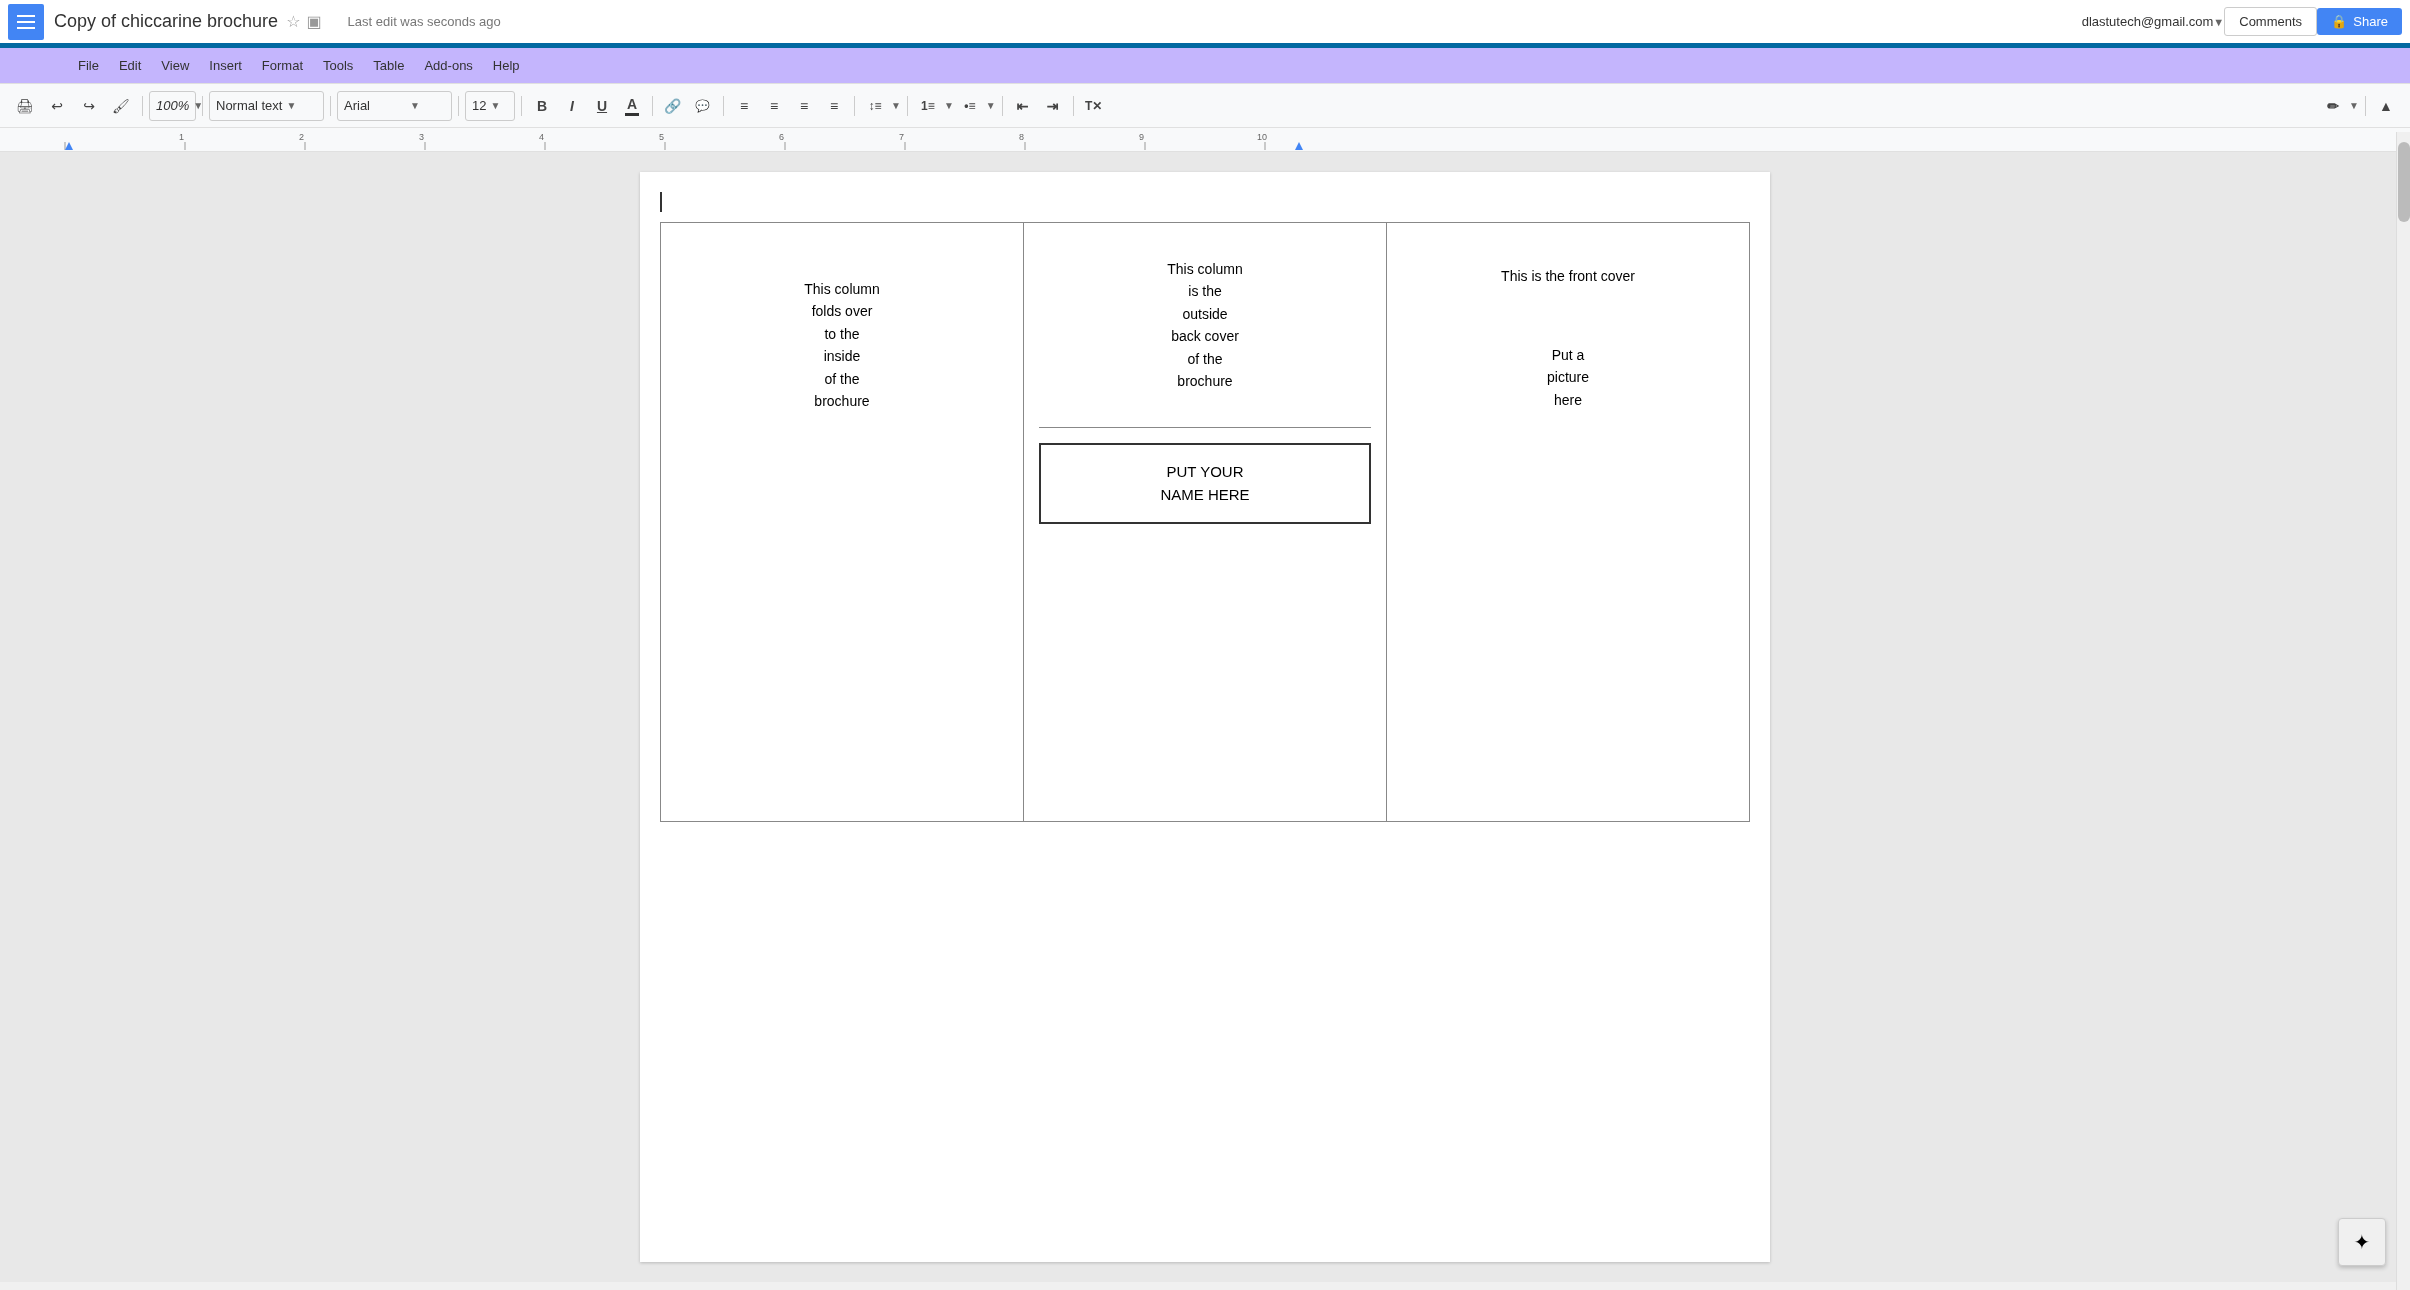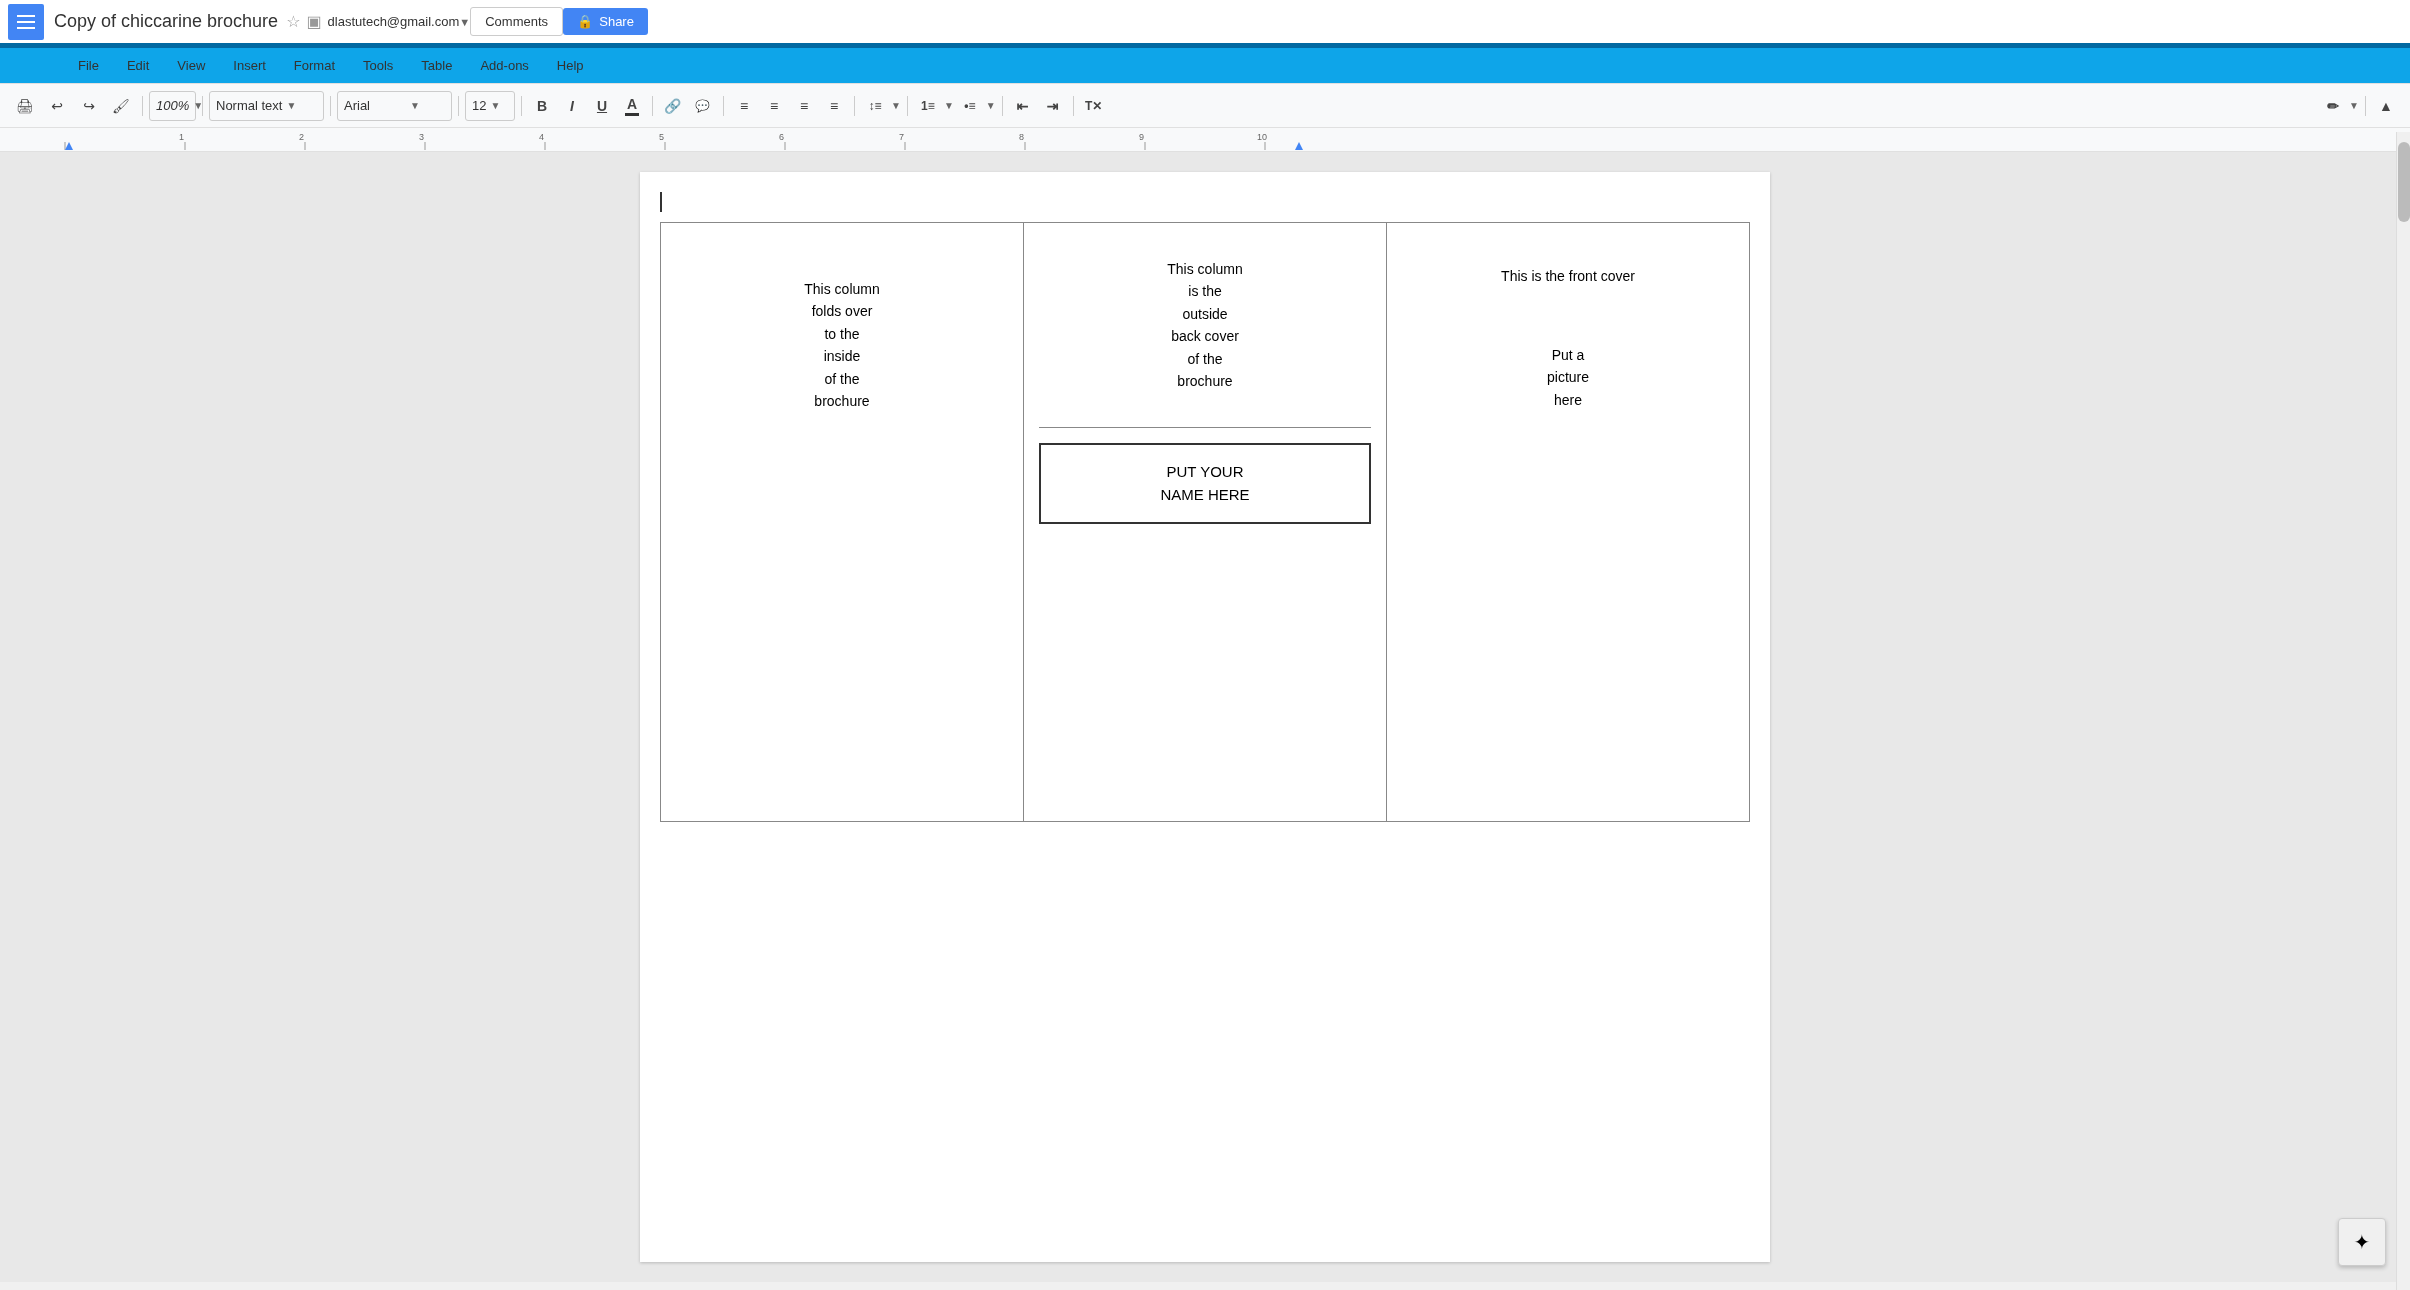--- a/index.html
+++ b/index.html
@@ -70,25 +70,25 @@
       cursor: pointer;
       display: flex;
       align-items: center;
       gap: 6px;
     }
 
     
     #menu-bar {
       display: flex;
       align-items: center;
-      background: #0ea5e9;
+      background: #c4b5fd;
       height: 36px;
       padding: 0 68px;
       border-bottom: 1px solid #e0e0e0;
-      gap: 8px;
+      gap: 0;
     }
     .menu-item {
       font-size: 13px;
       color: #333;
       padding: 4px 10px;
       cursor: pointer;
       border-radius: 3px;
     }
 
     
@@ -285,20 +285,21 @@
   <div id="app-icon">
     <div class="hamburger">
       <span></span>
         <span></span>
         <span></span>
     </div>
   </div>
   <span id="doc-title">Copy of chiccarine brochure</span>
   <span id="star-icon">☆</span>
   <span id="folder-icon">▣</span>
+  <span id="last-edit">Last edit was seconds ago</span>
   <div id="user-area">
     <span id="user-email">dlastutech@gmail.com</span>
     <span style="font-size:11px;color:#666;">▼</span>
     <button id="comments-btn">Comments</button>
     <button id="share-btn">
       <span>🔒</span>
       <span>Share</span>
     </button>
   </div>
 </div>

